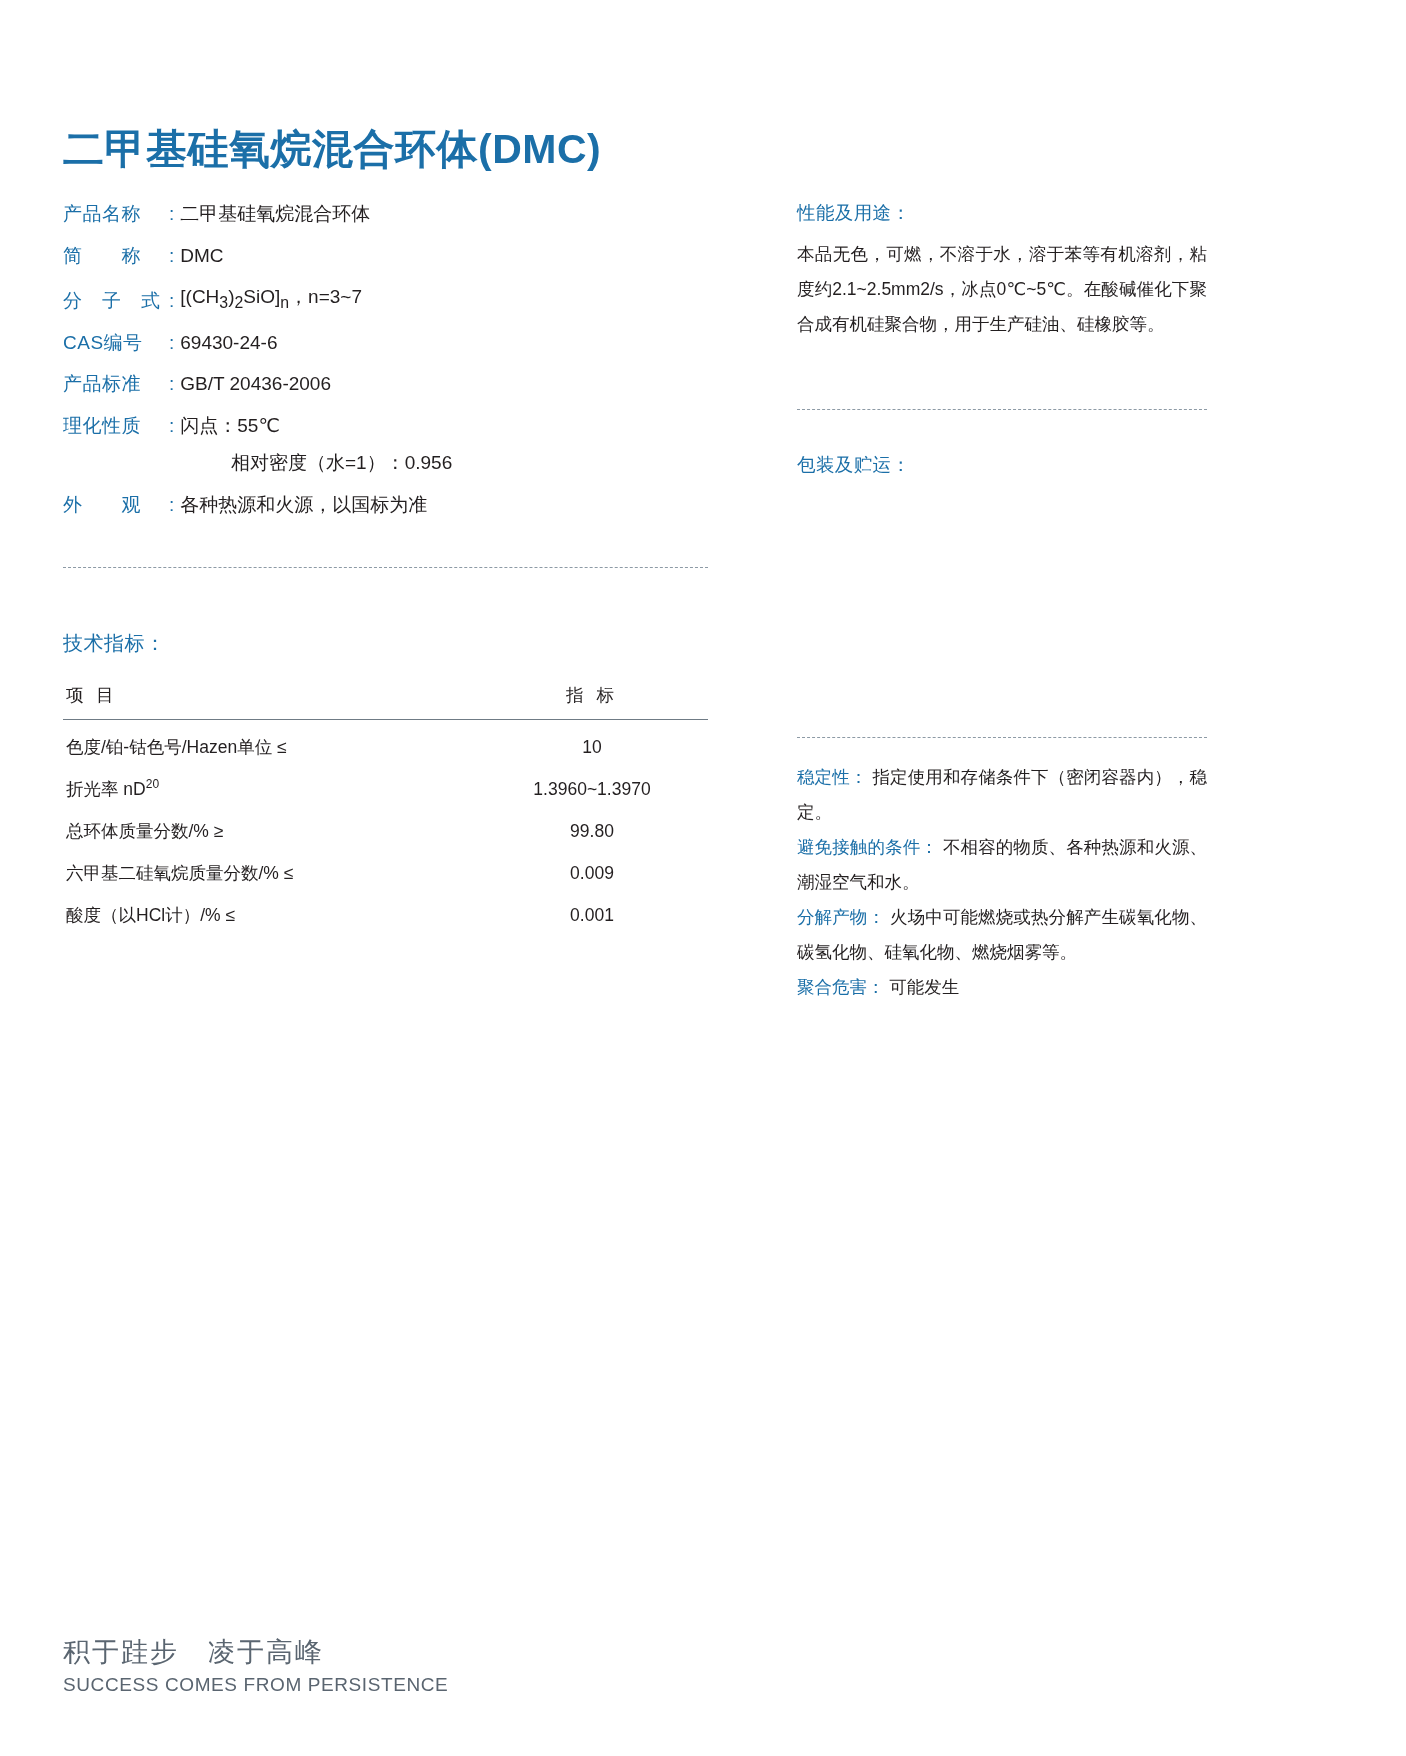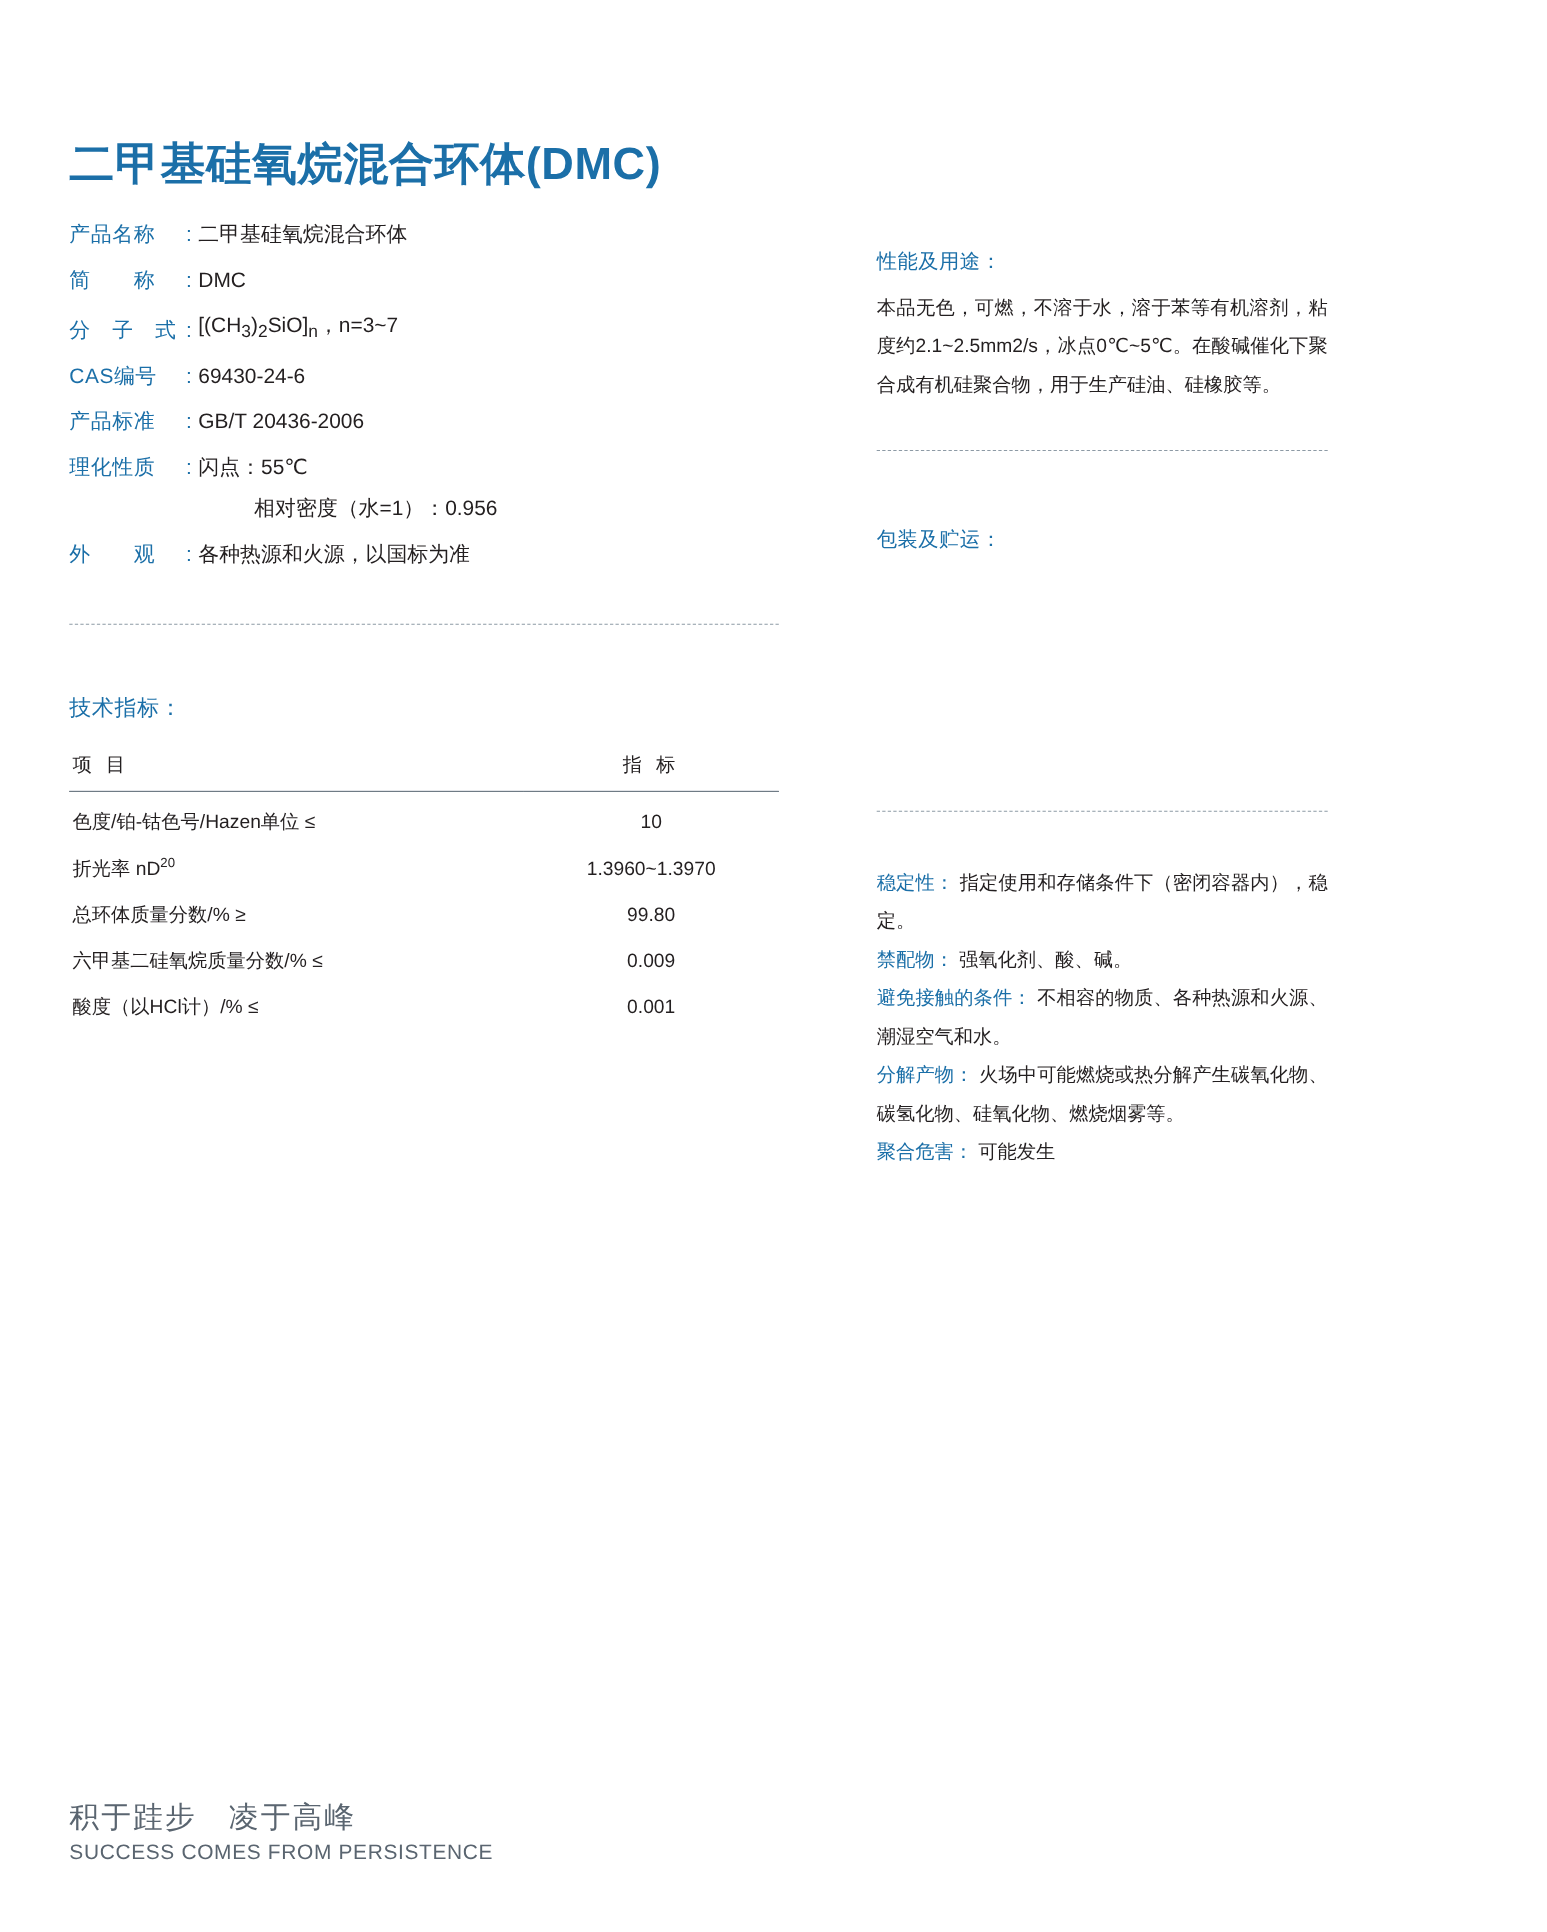--- a/index.html
+++ b/index.html
@@ -36,21 +36,20 @@
     position: absolute;
     left: 63px;
     top: 200px;
     width: 645px;
   }
   .col-right {
     position: absolute;
     left: 797px;
     top: 200px;
     width: 410px;
-    margin-top: 25px;
   }
   
   .spec-list {
     margin: 0;
     padding: 0;
     list-style: none;
   }
   .spec-row {
     display: flex;
     align-items: flex-end;
@@ -287,21 +286,20 @@
       <div class="r-head">性能及用途：</div>
       <div class="r-body">本品无色，可燃，不溶于水，溶于苯等有机溶剂，粘度约2.1~2.5mm2/s，冰点0℃~5℃。在酸碱催化下聚合成有机硅聚合物，用于生产硅油、硅橡胶等。</div>
     </div>
 
     <div class="r-block2">
       <div class="r-head">包装及贮运：</div>
     </div>
 
     <div class="r-block3">
         <div class="kv-line"><span class="kv-key">稳定性：</span><span class="kv-val"> 指定使用和存储条件下（密闭容器内），稳定。</span></div>
-        <div class="kv-line"><span class="kv-key">禁配物：</span><span class="kv-val"> 强氧化剂、酸、碱。</span></div>
         <div class="kv-line"><span class="kv-key">避免接触的条件：</span><span class="kv-val"> 不相容的物质、各种热源和火源、潮湿空气和水。</span></div>
         <div class="kv-line"><span class="kv-key">分解产物：</span><span class="kv-val"> 火场中可能燃烧或热分解产生碳氧化物、碳氢化物、硅氧化物、燃烧烟雾等。</span></div>
         <div class="kv-line"><span class="kv-key">聚合危害：</span><span class="kv-val"> 可能发生</span></div>
       </div>
 
   </div>
 
   <hr class="divider divider-r1">
   <hr class="divider divider-r2">
 

